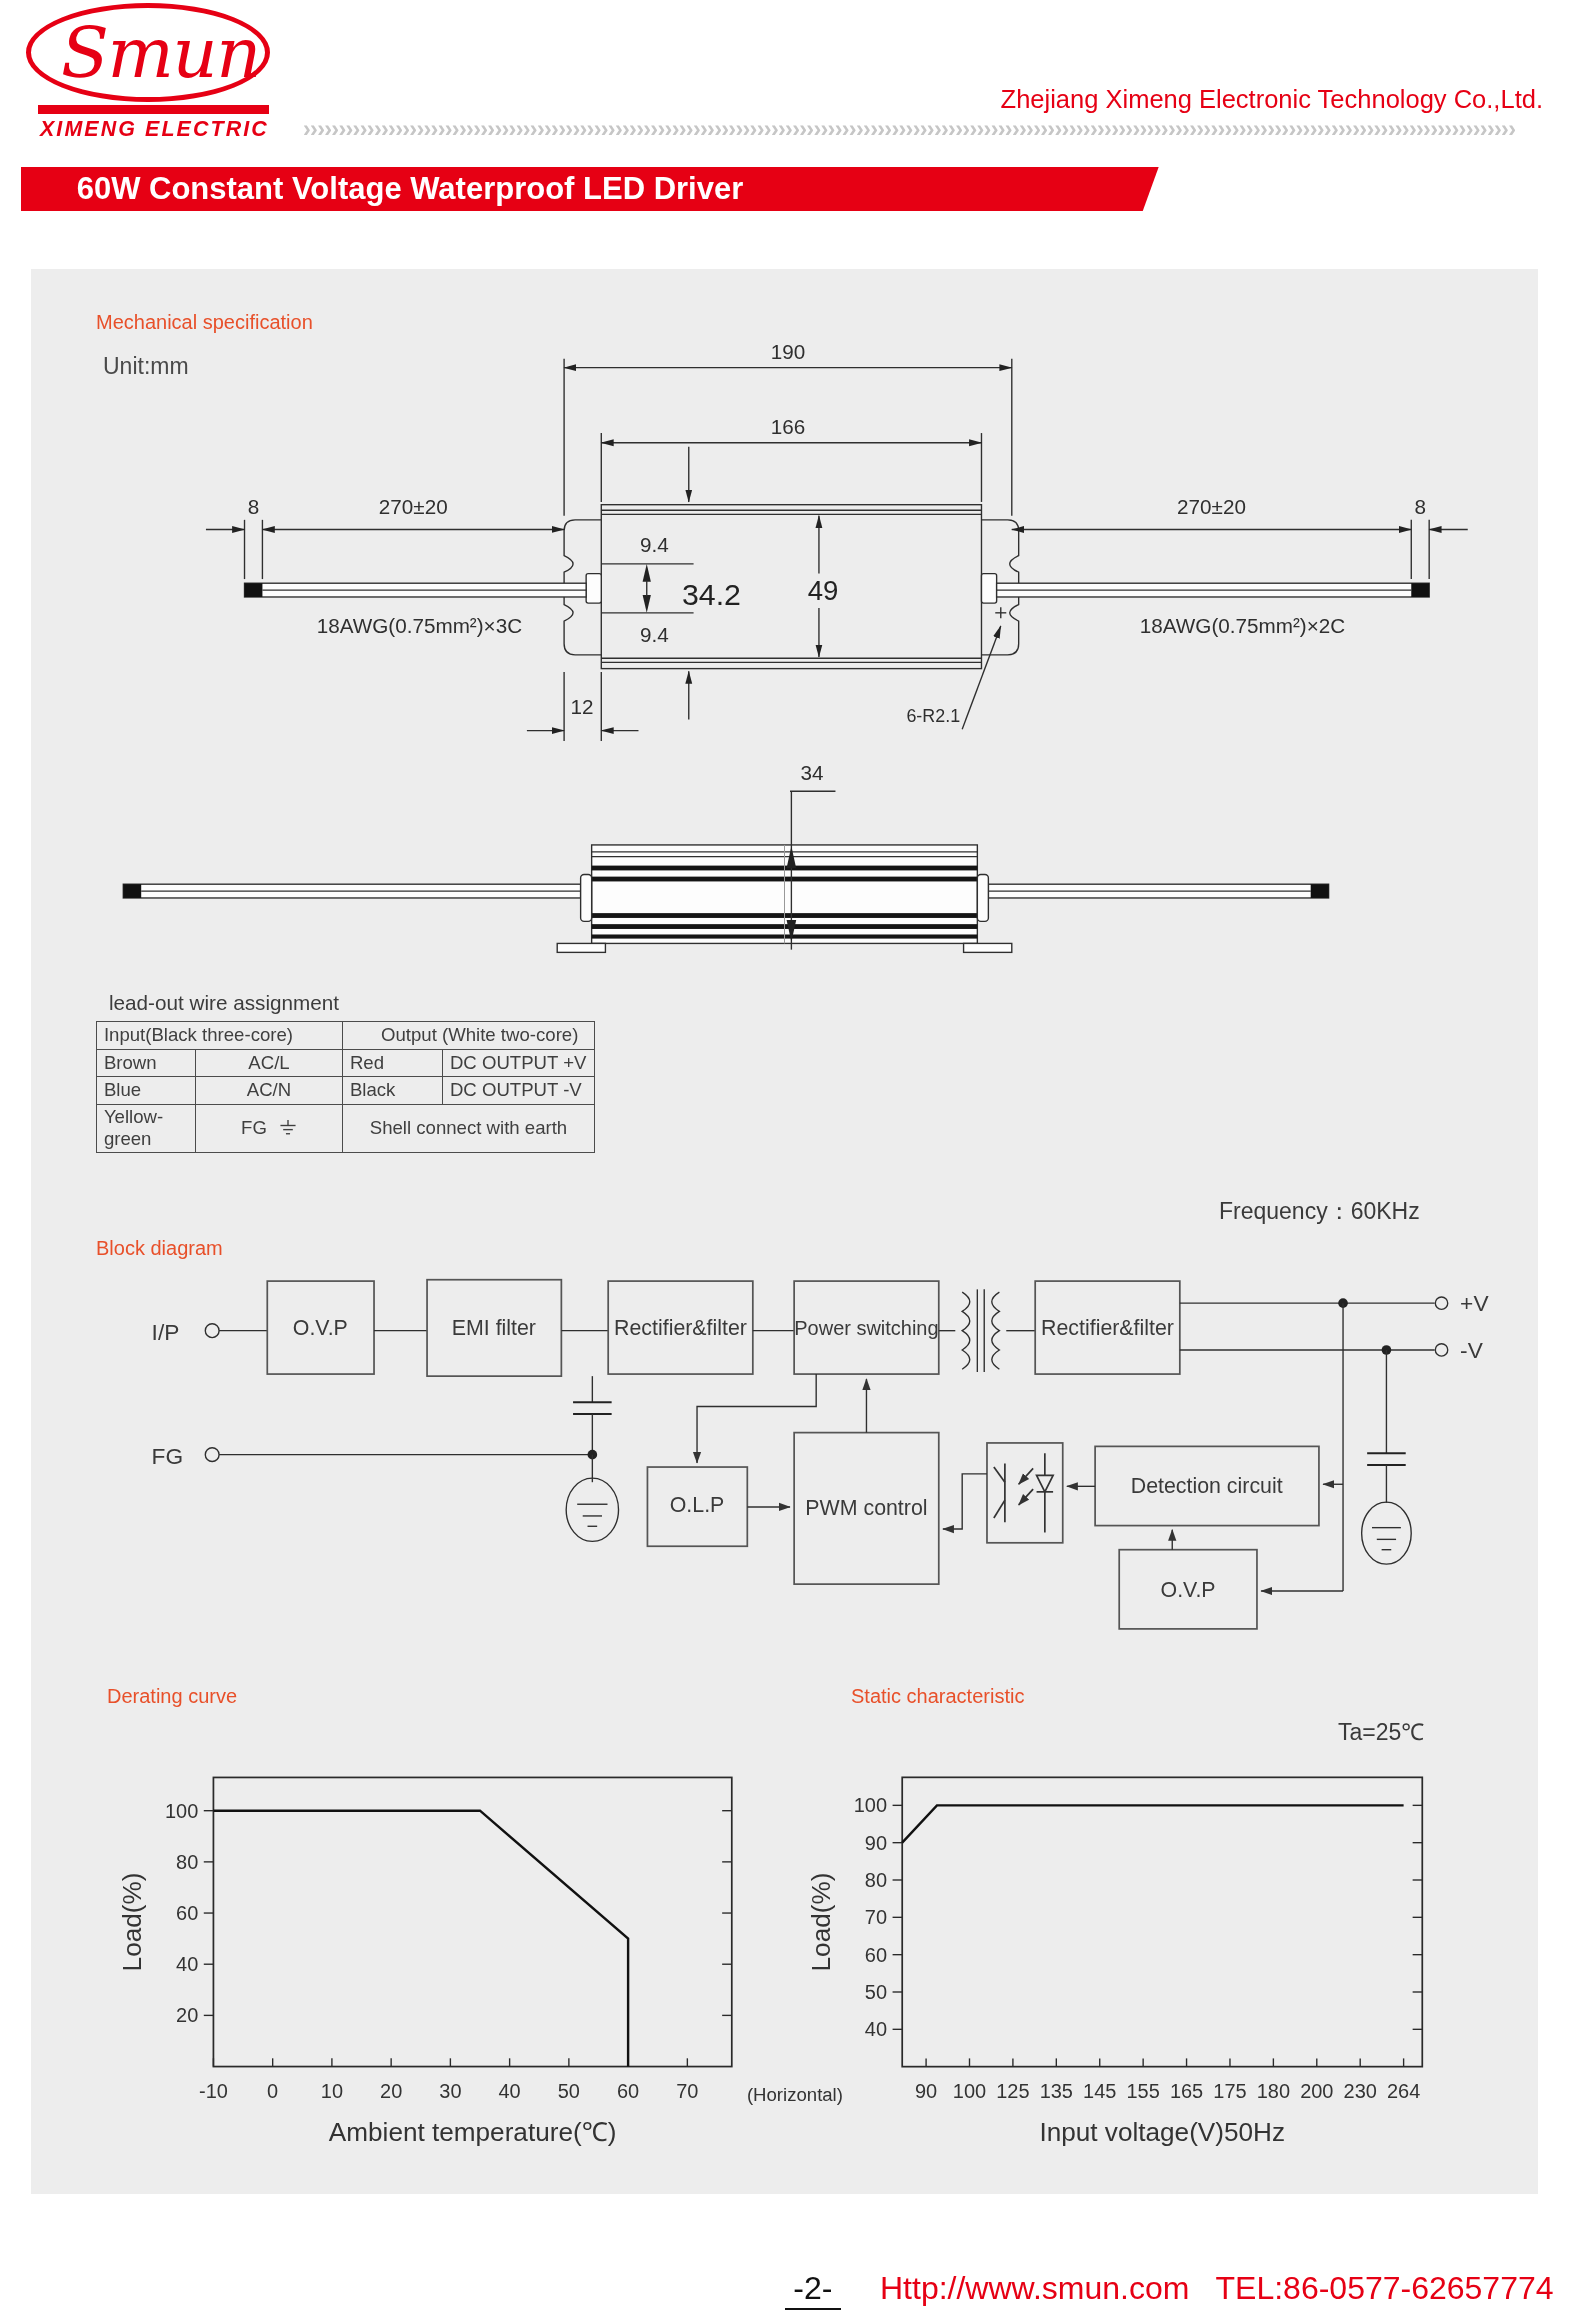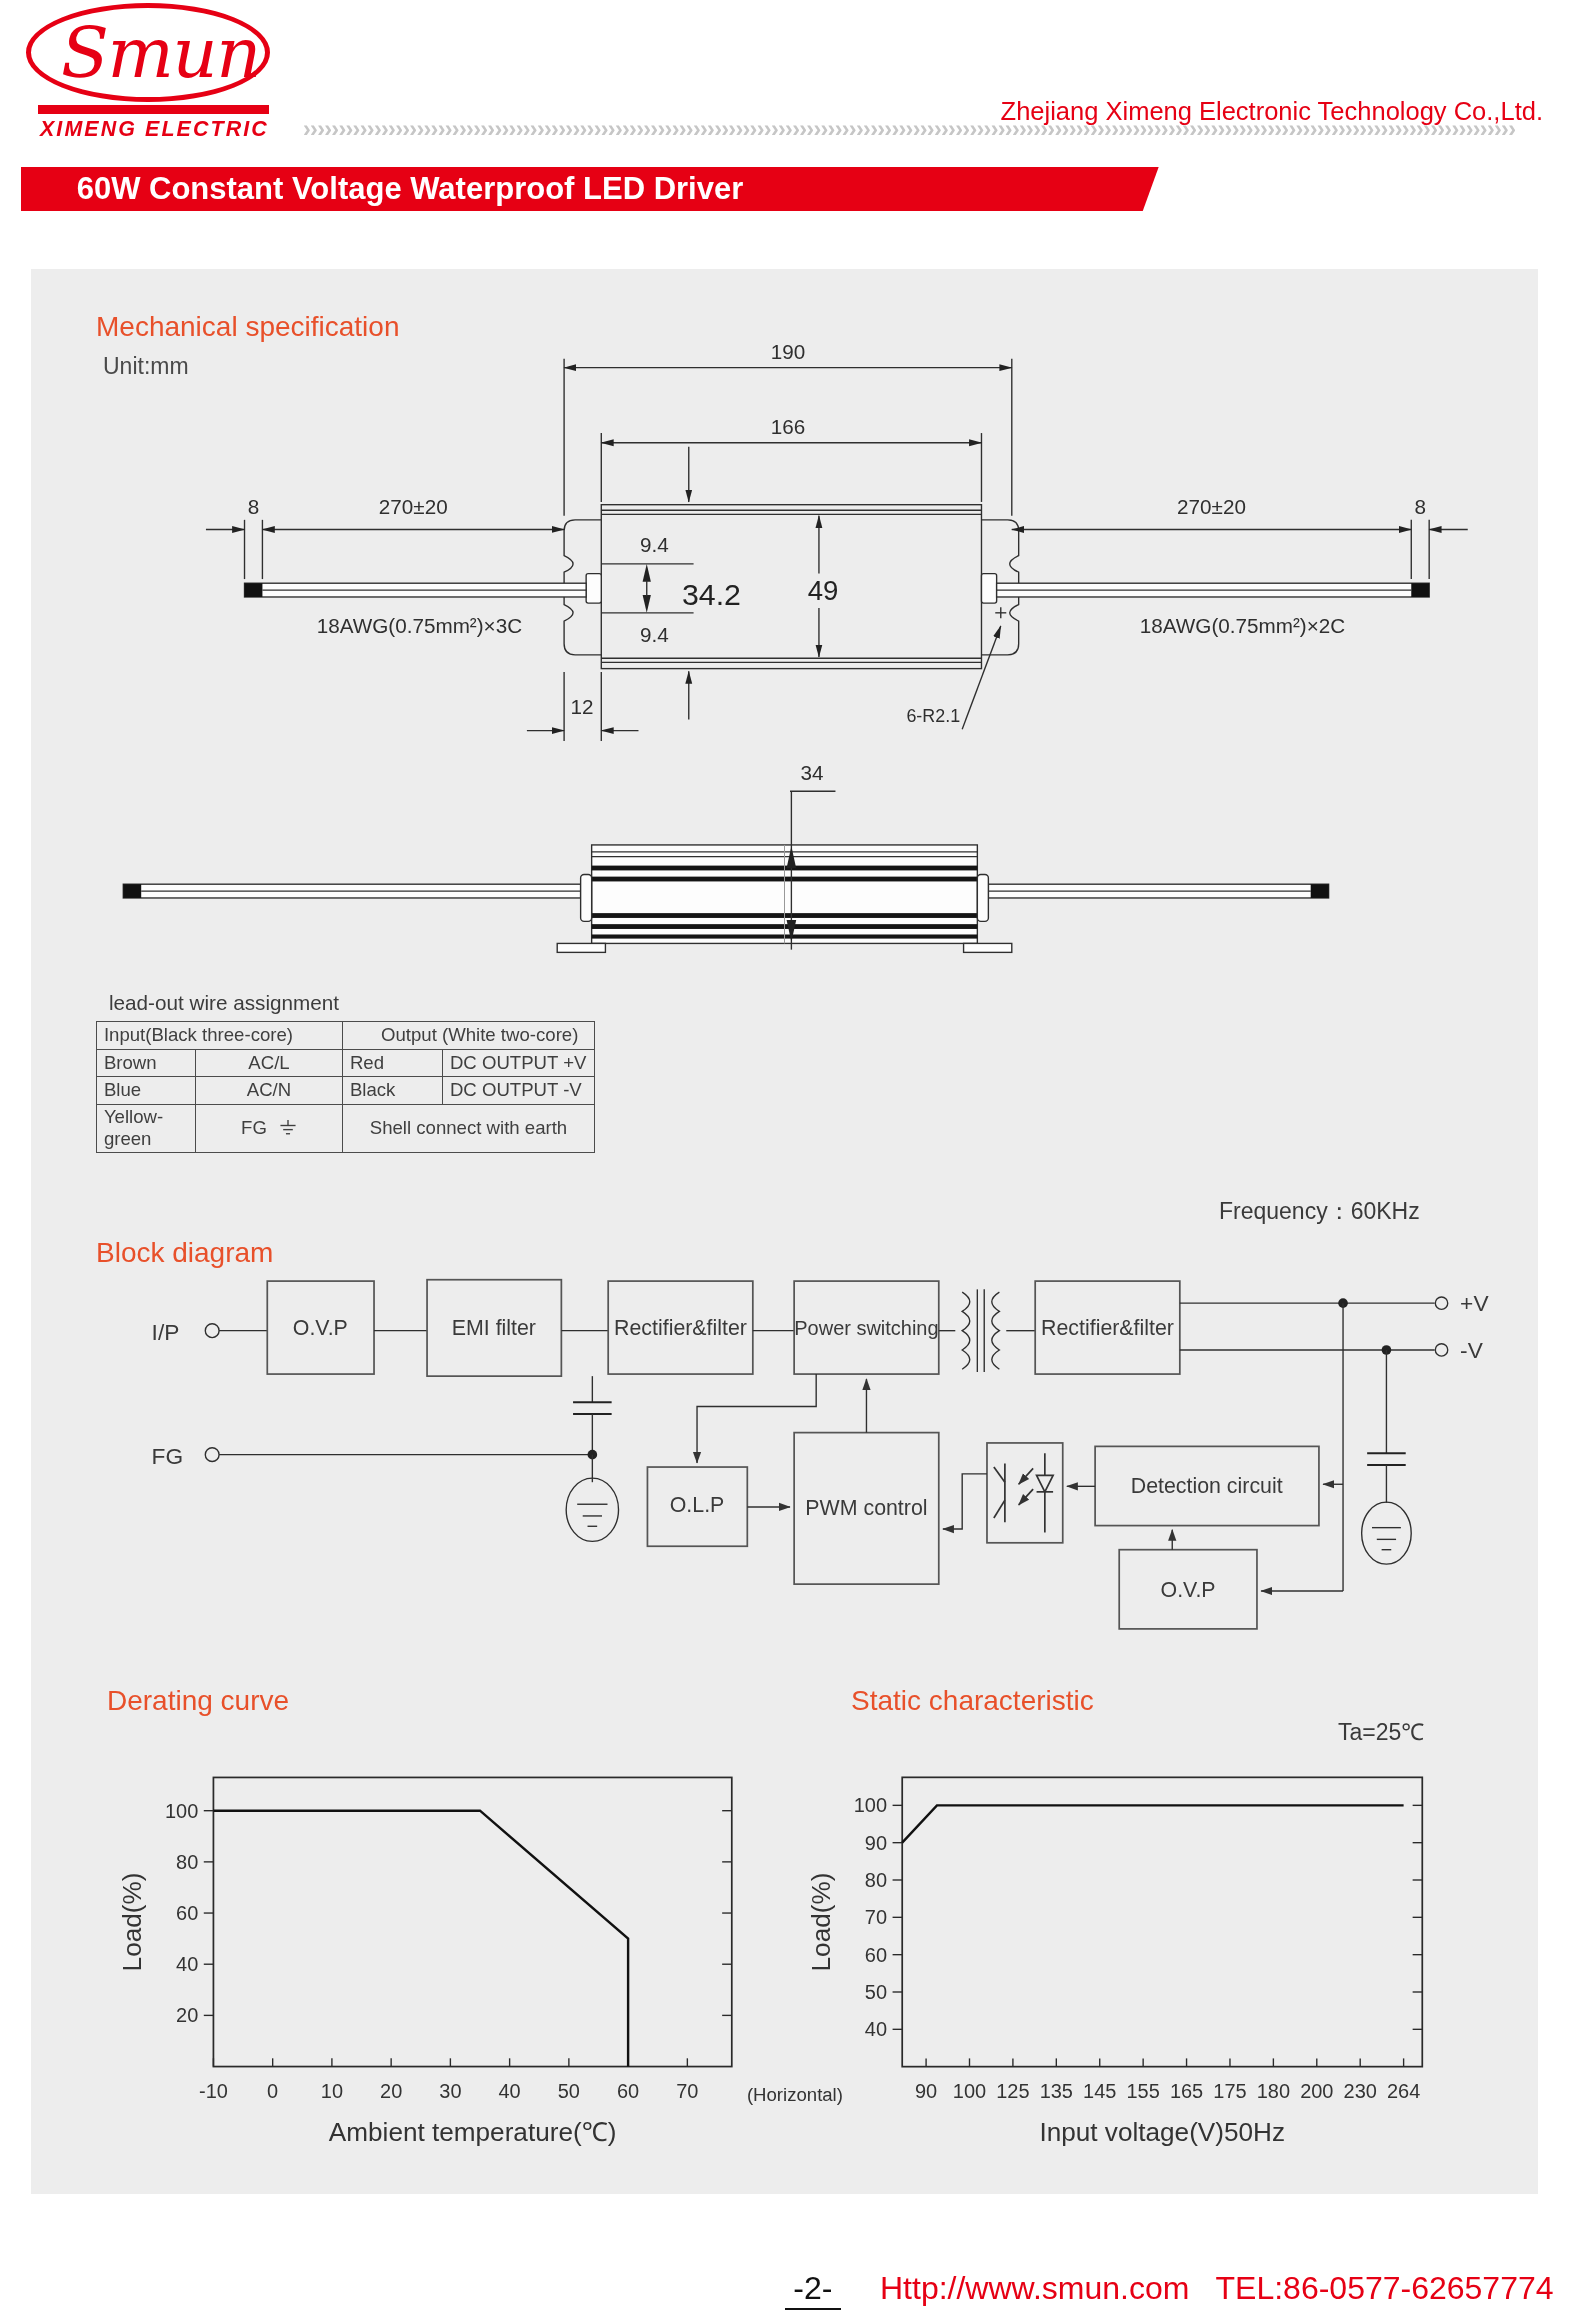--- a/index.html
+++ b/index.html
@@ -9,30 +9,30 @@
   .abs{position:absolute;}
 
   
   .logo-ellipse{left:26px;top:2.8px;width:244px;height:99px;border:5.5px solid var(--red);border-radius:50%;}
   .logo-text{left:61px;top:12.4px;font-family:"DejaVu Serif",serif;font-style:italic;font-weight:normal;
              font-size:70px;color:var(--red);letter-spacing:-1.4px;}
   .logo-bar{left:38px;top:105px;width:231px;height:9px;background:var(--red);}
   .logo-tagline{left:40px;top:117px;font-size:21.4px;font-weight:bold;font-style:italic;color:var(--red);letter-spacing:2.1px;}
   .chevrons{left:303px;top:116px;width:1212px;height:25px;overflow:hidden;white-space:nowrap;
             font-size:23.4px;color:#c6c6c6;letter-spacing:-0.7px;font-weight:bold;}
-  .company{right:26px;top:85px;font-size:25.5px;color:var(--red);margin-top:12px;}
+  .company{right:26px;top:85px;font-size:25.5px;color:var(--red);}
   .banner-left{left:20.7px;top:167px;width:1138px;height:44px;background:var(--red);
                clip-path:polygon(0 0,100% 0,98.6% 100%,0 100%);color:#ffffff;font-size:31px;font-weight:bold;
                line-height:43px;padding-left:56px;}
   .banner-right{left:1175px;top:167px;width:376px;height:44px;background:var(--red);
                clip-path:polygon(4.2% 0,100% 0,100% 100%,0 100%);color:#fff;font-size:31px;font-weight:bold;
                line-height:43px;text-align:center;}
   .panel{left:31px;top:269px;width:1507px;height:1925px;background:var(--panel);}
 
-  .section-title{font-size:28px;color:var(--orange);}
+  .section-title{font-size:20px;color:var(--orange);}
   .unit{left:103px;top:353px;font-size:23px;color:#4a4a4a;}
   .freq{left:1219px;top:1196px;font-size:23px;color:#3a3a3a;}
   .ta{left:1338px;top:1715px;font-size:23px;color:#3a3a3a;}
 
   
   .wtitle{left:109px;top:991px;font-size:20.7px;color:#3c3c3c;}
   table.wires{left:96px;top:1021px;width:498px;border-collapse:collapse;table-layout:fixed;
               font-size:18.6px;color:#3f3f3f;background:transparent;}
   table.wires td{border:1.4px solid #4c4c4c;height:27.6px;padding:1.4px 6.9px;}
   table.wires td.c{text-align:center;}

